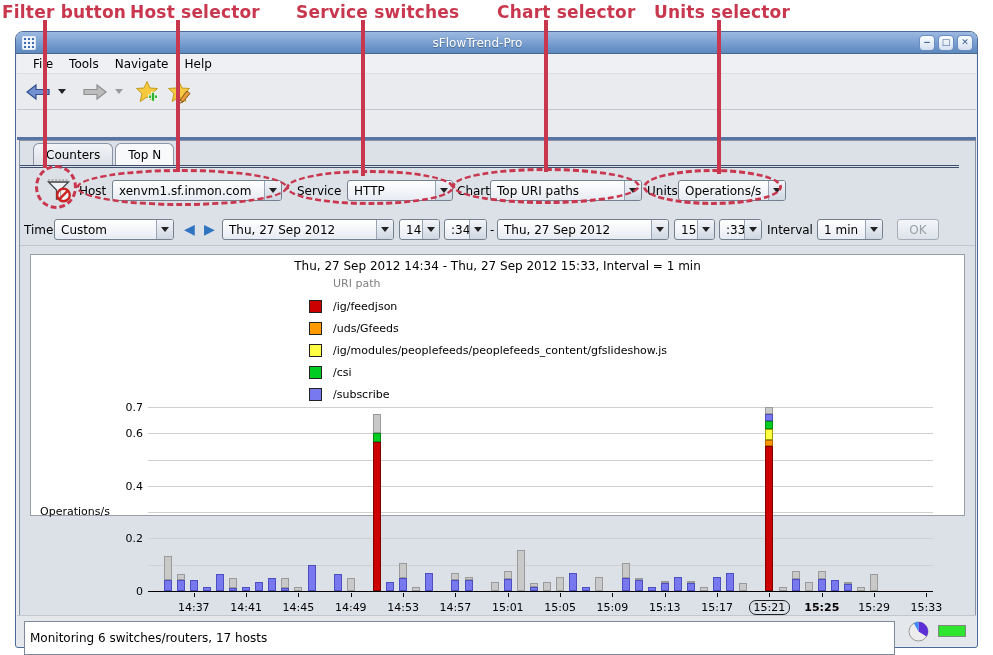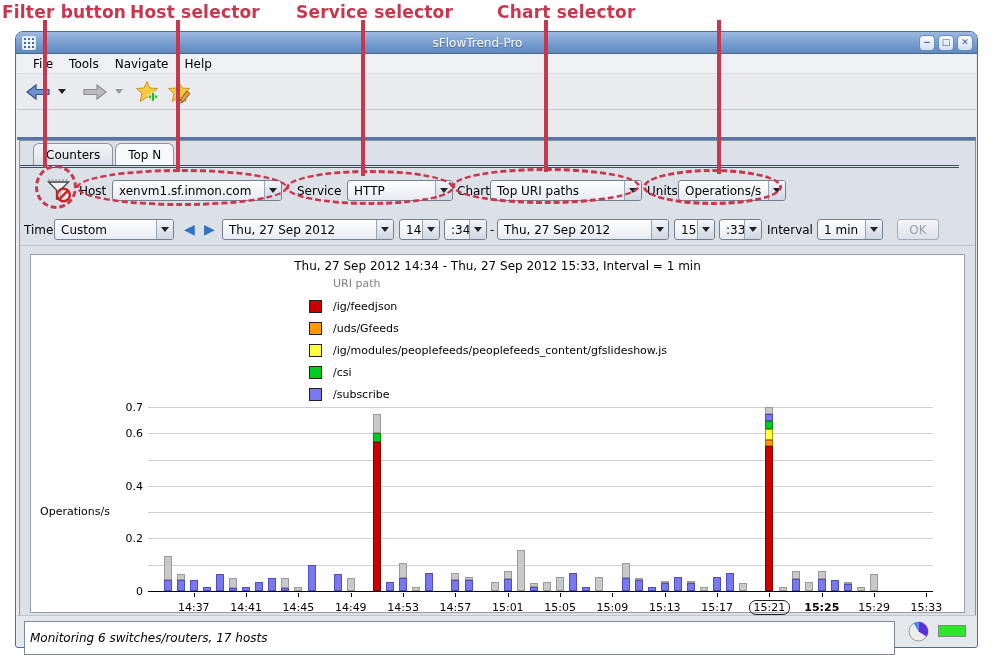--- a/index.html
+++ b/index.html
@@ -80,53 +80,54 @@
 
   .time-row { position:absolute; left:0; top:74px; right:0; height:31px; border-bottom:1px solid #c0c6cf; }
   .time-row .combo { top:4px; }
   .trlabel { top:8px; }
   .nav-arrow { position:absolute; top:6px; font-size:14px; color:#2f74c0; }
   .okbtn { position:absolute; top:4px; height:21px; width:42px; border:1px solid #a5adb9; border-radius:3px;
            background:linear-gradient(#f4f6f9,#dde2ea); color:#9aa0a8; font-size:12px;
            display:flex; align-items:center; justify-content:center; }
 
   
-  .chart-panel { position:absolute; left:10px; top:113px; width:935px; height:359px; background:#fff; border:1px solid #999fa8; }
+  .chart-panel { position:absolute; left:10px; top:113px; width:935px; height:262px; background:#fff; border:1px solid #999fa8; }
   .chart-title { position:absolute; left:0; right:0; top:4px; text-align:center; font-size:12px; }
   .legend-title { position:absolute; left:302px; top:22px; font-size:11px; color:#808080; }
   .legend { position:absolute; left:278px; top:40px; }
   .legend-row { display:flex; align-items:center; height:22px; }
   .legend-swatch { width:13px; height:13px; border:1px solid #222; margin-right:11px; }
   .legend-label { font-size:11px; }
   .ylabel-axis { position:absolute; left:9px; top:250px; font-size:11px; }
   .ytick { position:absolute; font-size:11px; text-align:right; width:30px; }
   .plot { position:absolute; left:117px; top:0; width:785px; height:337px; }
   .grid { position:absolute; left:0; width:100%; height:1px; background:#d0d0d0; }
   .baseline { position:absolute; left:0; bottom:0; width:100%; height:1px; background:#000; }
   .bar-seg { position:absolute; width:8px; }
   .xtick { position:absolute; bottom:-5px; width:1px; height:4px; background:#000; }
   .xlab { position:absolute; bottom:-22px; width:56px; margin-left:-28px; text-align:center; font-size:11px; white-space:nowrap; }
   .xlab .boxed { border:1px solid #222; border-radius:7px; padding:0 4px; }
 
   
   .statusbar { position:absolute; left:1px; right:1px; bottom:1px; height:31px; background:#e4e7ec; border-top:1px solid #c2c6cd; border-radius:0 0 2px 2px; }
   .status-field { position:absolute; left:7px; top:5px; width:871px; height:15px; border:1px solid #7f8a99;
-                  background:#fff; font-family:"DejaVu Sans",sans-serif; font-size:12px; padding:16px 5px; color:#000;font-style:italic; }
+                  background:#fff; font-family:"DejaVu Sans",sans-serif; font-size:12px; padding:16px 5px; color:#000; }
   .pie { position:absolute; left:890px; top:4px; }
   .led { position:absolute; left:921px; top:9px; width:28px; height:12px; background:#2ee62e; border:1px solid #7d8a7d; }
 </style>
 </head>
 <body>
 
 <div class="stage">
 
   <div class="ann-label ann-1">Filter button</div>
   <div class="ann-label ann-2">Host selector</div>
-  <div class="ann-label ann-3">Service selector</div>
+  <div class="ann-label ann-3">Service switches</div>
   <div class="ann-label ann-4">Chart selector</div>
+  <div class="ann-label ann-5">Units selector</div>
   <div class="ann-line ln-1"></div>
   <div class="ann-line ln-2"></div>
   <div class="ann-line ln-3"></div>
   <div class="ann-line ln-4"></div>
   <div class="ann-line ln-5"></div>
   <div class="ann-ellipse el-1"></div>
   <div class="ann-ellipse el-2"></div>
   <div class="ann-ellipse el-3"></div>
   <div class="ann-ellipse el-4"></div>
   <div class="ann-ellipse el-5"></div>

